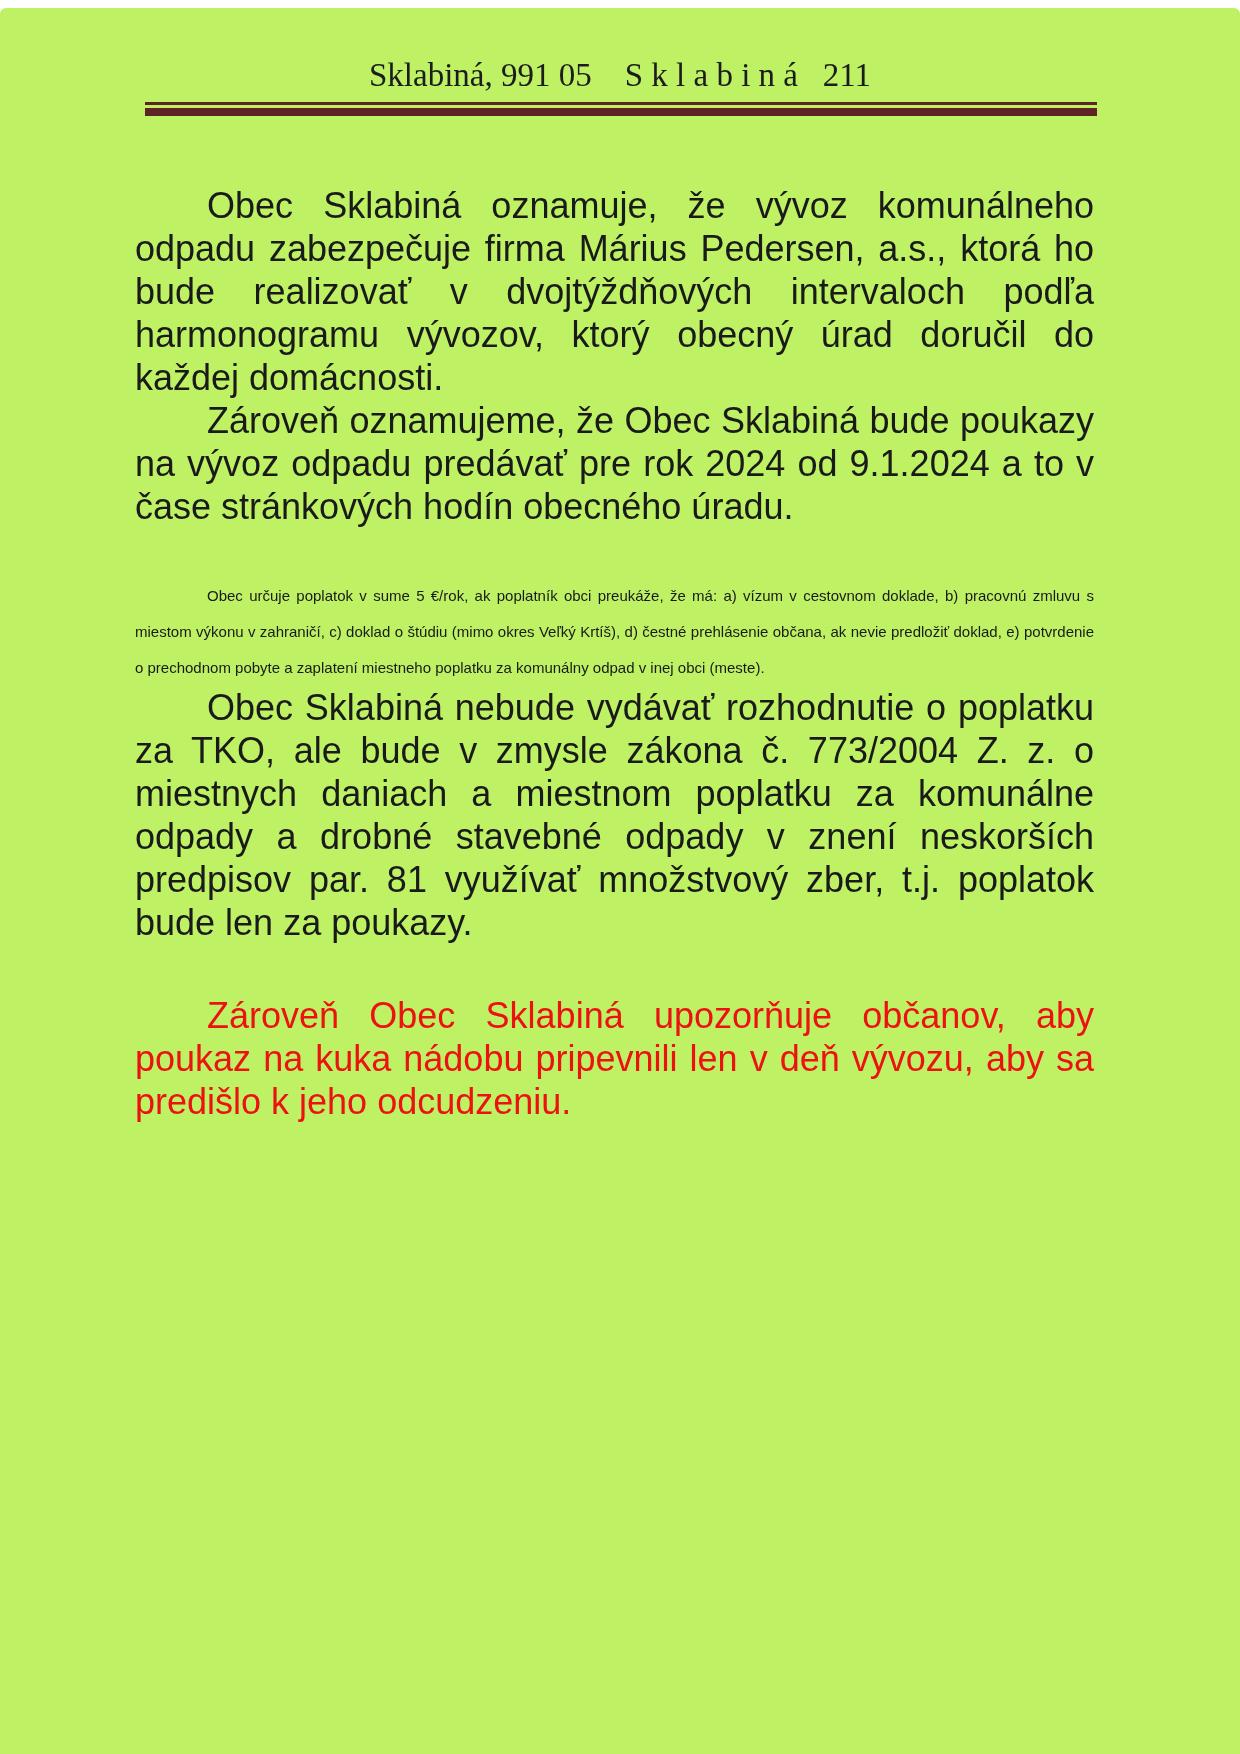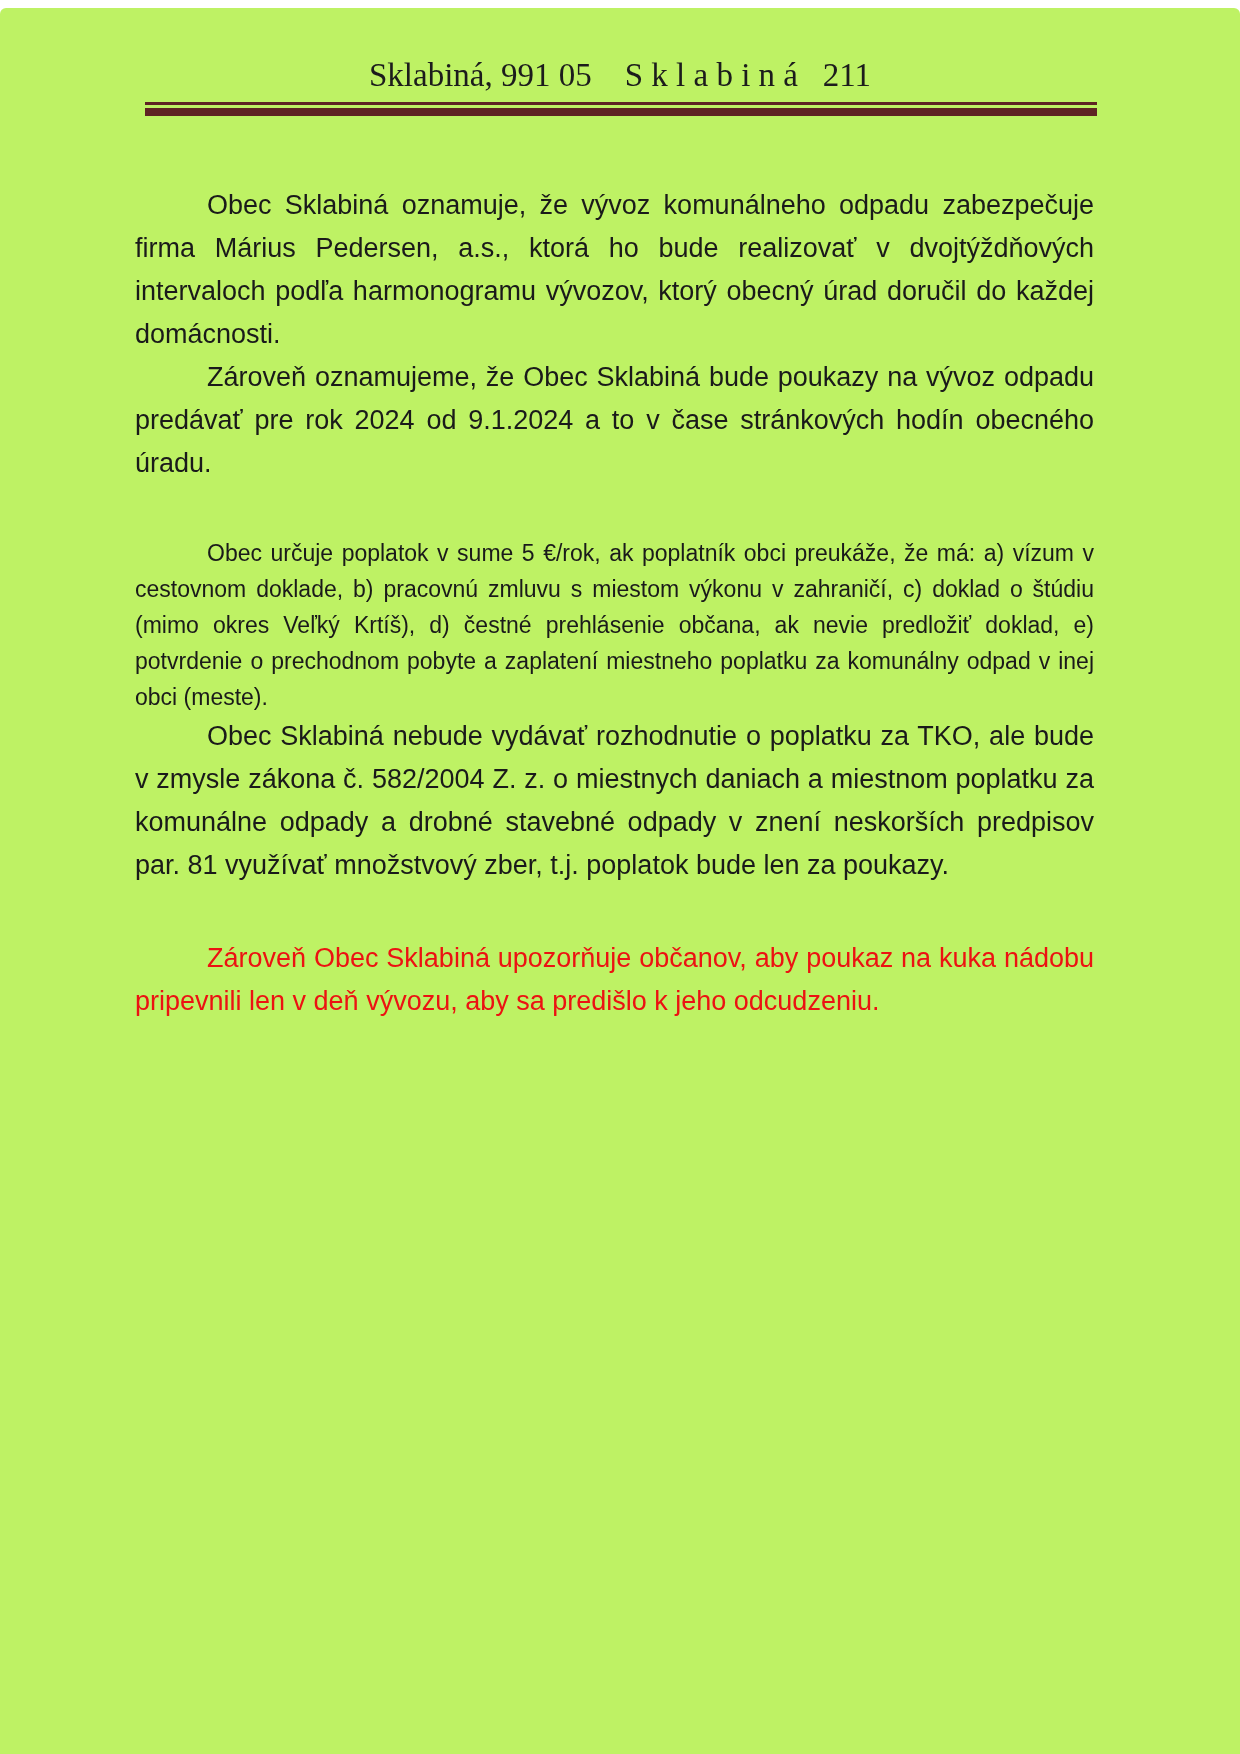--- a/index.html
+++ b/index.html
@@ -44,31 +44,31 @@
   }
   .rule-thick {
     height: 8px;
     background: var(--rule-color, #5e2423);
   }
   .doc-body {
     padding: 68px 146px 0 135px;
   }
   .para {
     margin: 0;
-    font-size: 27px;
+    font-size: 36px;
     line-height: 43px;
     text-align: justify;
     text-indent: 72px;
     color: var(--text-black, #1a1a1a);
   }
   .para.red {
     color: var(--text-red, #ec1212);
   }
   .para.small {
-    font-size: 23px;
+    font-size: 15px;
     line-height: 36px;
     text-indent: 72px;
   }
   .gap-lg { margin-top: 58px; }
   .gap-md { margin-top: 50px; }
 </style>
 </head>
 <body>
 
 <div class="page">
@@ -84,18 +84,18 @@
 
   <main class="doc-body">
     <p class="para">Obec Sklabiná oznamuje, že vývoz komunálneho odpadu zabezpečuje firma Márius Pedersen, a.s., ktorá ho bude realizovať v dvojtýždňových intervaloch podľa harmonogramu vývozov, ktorý obecný úrad doručil do každej domácnosti.</p>
 
     <p class="para">Zároveň oznamujeme, že Obec Sklabiná bude poukazy na vývoz odpadu predávať pre rok 2024 od 9.1.2024 a to v čase stránkových hodín obecného úradu.</p>
 
 
     <p class="para small gap-md">Obec určuje poplatok v sume 5 €/rok, ak poplatník obci preukáže, že má: a) vízum v cestovnom doklade, b) pracovnú zmluvu s miestom výkonu v zahraničí, c) doklad o štúdiu (mimo okres Veľký Krtíš), d) čestné prehlásenie občana, ak nevie predložiť doklad, e) potvrdenie o prechodnom pobyte a zaplatení miestneho poplatku za komunálny odpad v inej obci (meste).</p>
 
 
-    <p class="para">Obec Sklabiná nebude vydávať  rozhodnutie o poplatku  za TKO, ale bude v zmysle zákona č. 582/2004 Z. z. o miestnych daniach a miestnom poplatku za komunálne odpady a drobné stavebné odpady v znení neskorších predpisov par. 81 využívať množstvový zber, t.j. poplatok bude len za poukazy.</p>
+    <p class="para">Obec Sklabiná nebude vydávať  rozhodnutie o poplatku  za TKO, ale bude v zmysle zákona č. 773/2004 Z. z. o miestnych daniach a miestnom poplatku za komunálne odpady a drobné stavebné odpady v znení neskorších predpisov par. 81 využívať množstvový zber, t.j. poplatok bude len za poukazy.</p>
 
     <p class="para red gap-md">Zároveň Obec Sklabiná upozorňuje občanov, aby poukaz na kuka nádobu pripevnili len v deň vývozu, aby sa predišlo k  jeho odcudzeniu.</p>
   </main>
 
 </div>
 
 </body></html>

